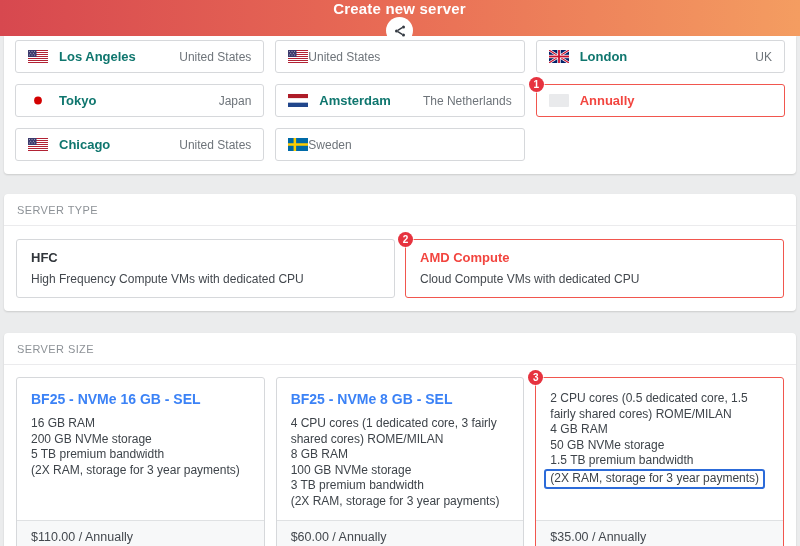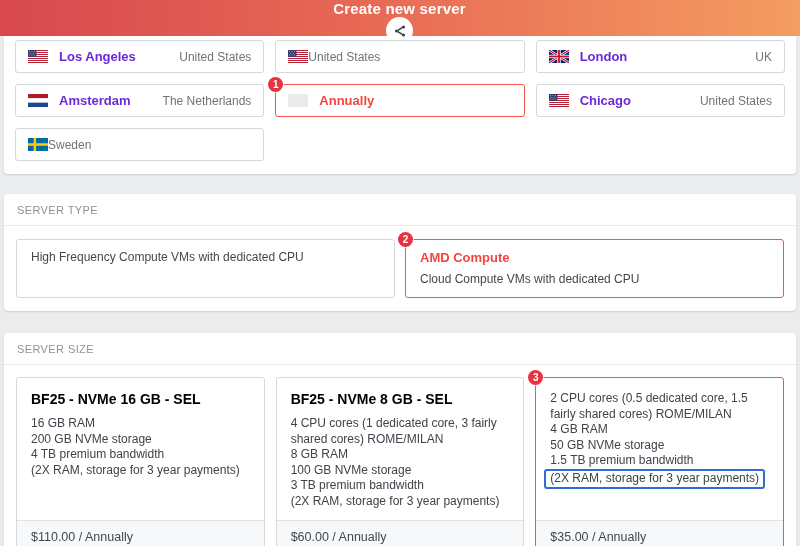--- a/index.html
+++ b/index.html
@@ -36,41 +36,41 @@
     padding:10px 13px 9px; border-bottom:1px solid #ebebed;
   }
   
   .loc-grid { display:grid; grid-template-columns:repeat(3,1fr); gap:11px; }
   .loc-card {
     position:relative; height:33px; border:1px solid #d6d8db; border-radius:3px;
     background:#fff; display:flex; align-items:center; padding:0 12px; cursor:pointer;
   }
   .flag { width:20px; height:13px; flex:none; display:inline-flex; overflow:hidden; }
   .flag svg { display:block; width:20px; height:13px; }
-  .loc-city { font-size:13px; font-weight:700; color:#6d28d9; margin-left:11px; flex:1;
+  .loc-city { font-size:13px; font-weight:700; color:#0f766e; margin-left:11px; flex:1;
     white-space:nowrap; overflow:hidden; }
   .loc-country { font-size:12px; color:#6e747a; white-space:nowrap; }
   
   .type-panel { margin-top:20px; padding-bottom:13px; }
   .type-body { display:flex; gap:10px; padding:13px 12px 0; }
   .type-card {
     position:relative; flex:1; border:1px solid #d6d8db; border-radius:3px;
     background:#fff; padding:10px 14px 11px; cursor:pointer;
   }
   .type-name { font-size:13px; font-weight:700; color:#30353a; margin-bottom:7px; }
   .type-desc { font-size:12px; color:#43484e; }
   
   .size-panel { margin-top:22px; padding-bottom:40px; }
   .size-body { display:grid; grid-template-columns:repeat(3,1fr); gap:11px; padding:12px 12px 0; }
   .size-card {
     position:relative; border:1px solid #d6d8db; border-radius:3px; background:#fff;
     display:flex; flex-direction:column; cursor:pointer;
   }
   .size-inner { padding:13px 14px 11px; flex:1; }
-  .size-name { font-size:14px; font-weight:700; color:#000000; margin-bottom:9px; }
+  .size-name { font-size:14px; font-weight:700; color:#3b82f6; margin-bottom:9px; }
   .spec-line { font-size:12px; color:#3e444a; line-height:15.5px; }
   .spec-boxed {
     display:inline-block; border:2px solid #2c6bd9; border-radius:3px;
     padding:0 4px 1px; margin-left:-6px;
   }
   .size-footer {
     border-top:1px solid #dfe1e3; background:#f7f8f9;
     padding:9px 14px 10px; font-size:12.5px; color:#43484e;
   }
   
@@ -174,20 +174,31 @@
               <rect x="8.3" width="3.4" height="13" fill="#fff"></rect>
               <rect y="4.8" width="20" height="3.4" fill="#fff"></rect>
               <rect x="9.1" width="1.8" height="13" fill="#C8102E"></rect>
               <rect y="5.6" width="20" height="1.8" fill="#C8102E"></rect>
             </svg>
           </span>
     <span class="loc-city">London</span>
     <span class="loc-country">UK</span>
   </div>
 
+  <div class="loc-card">
+
+    <span class="flag">
+            <svg viewBox="0 0 20 13">
+              <rect width="20" height="13" fill="#ffffff"></rect>
+              <circle cx="10" cy="6.5" r="3.9" fill="#D30000"></circle>
+            </svg>
+          </span>
+    <span class="loc-city">Tokyo</span>
+    <span class="loc-country">Japan</span>
+  </div>
 
   <div class="loc-card">
 
     <span class="flag">
             <svg viewBox="0 0 20 13">
               <rect width="20" height="4.33" fill="#AE1C28"></rect>
               <rect y="4.33" width="20" height="4.33" fill="#ffffff"></rect>
               <rect y="8.66" width="20" height="4.34" fill="#21468B"></rect>
             </svg>
           </span>
@@ -248,20 +259,21 @@
     <span class="loc-country">Sweden</span>
   </div>
 </div>
   </section>
 
   <section class="panel type-panel">
     <div class="panel-label">SERVER TYPE</div>
     <div class="type-body" id="type-grid">
   <div class="type-card">
 
+    <div class="type-name">HFC</div>
     <div class="type-desc">High Frequency Compute VMs with dedicated CPU</div>
   </div>
 
   <div class="type-card selected">
     <span class="sel-badge">2</span>
     <div class="type-name">AMD Compute</div>
     <div class="type-desc">Cloud Compute VMs with dedicated CPU</div>
   </div>
 </div>
   </section>
@@ -269,21 +281,21 @@
   <section class="panel size-panel">
     <div class="panel-label">SERVER SIZE</div>
     <div class="size-body" id="size-grid">
   <div class="size-card">
 
     <div class="size-inner">
       <div class="size-name">BF25 - NVMe 16 GB - SEL</div>
       <div class="size-specs">
               <div class="spec-line">16 GB RAM</div>
               <div class="spec-line">200 GB NVMe storage</div>
-              <div class="spec-line">4 TB premium bandwidth</div>
+              <div class="spec-line">5 TB premium bandwidth</div>
               <div class="spec-line">(2X RAM, storage for 3 year payments)</div>
             </div>
     </div>
     <div class="size-footer">$110.00 / Annually</div>
   </div>
 
   <div class="size-card">
 
     <div class="size-inner">
       <div class="size-name">BF25 - NVMe 8 GB - SEL</div>

